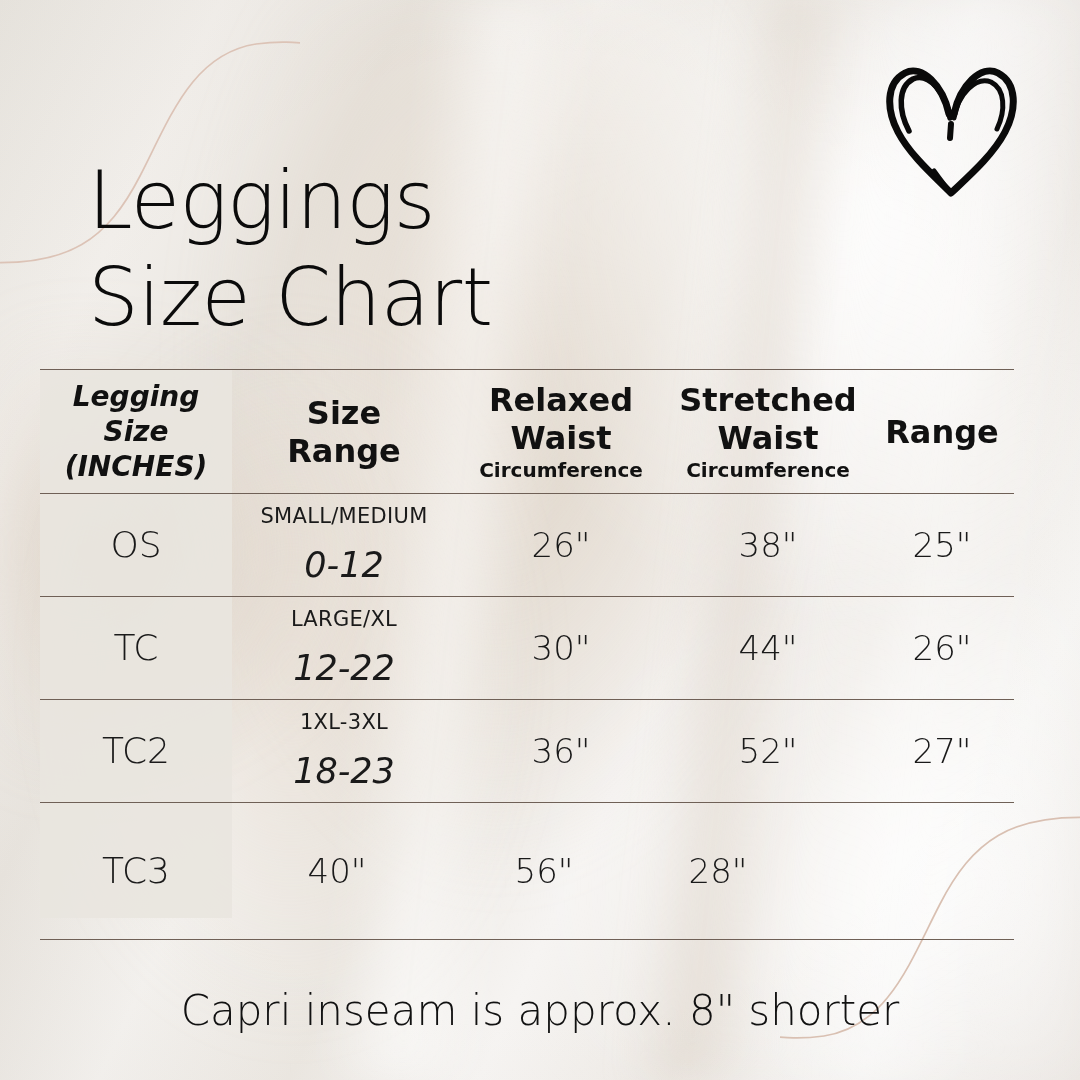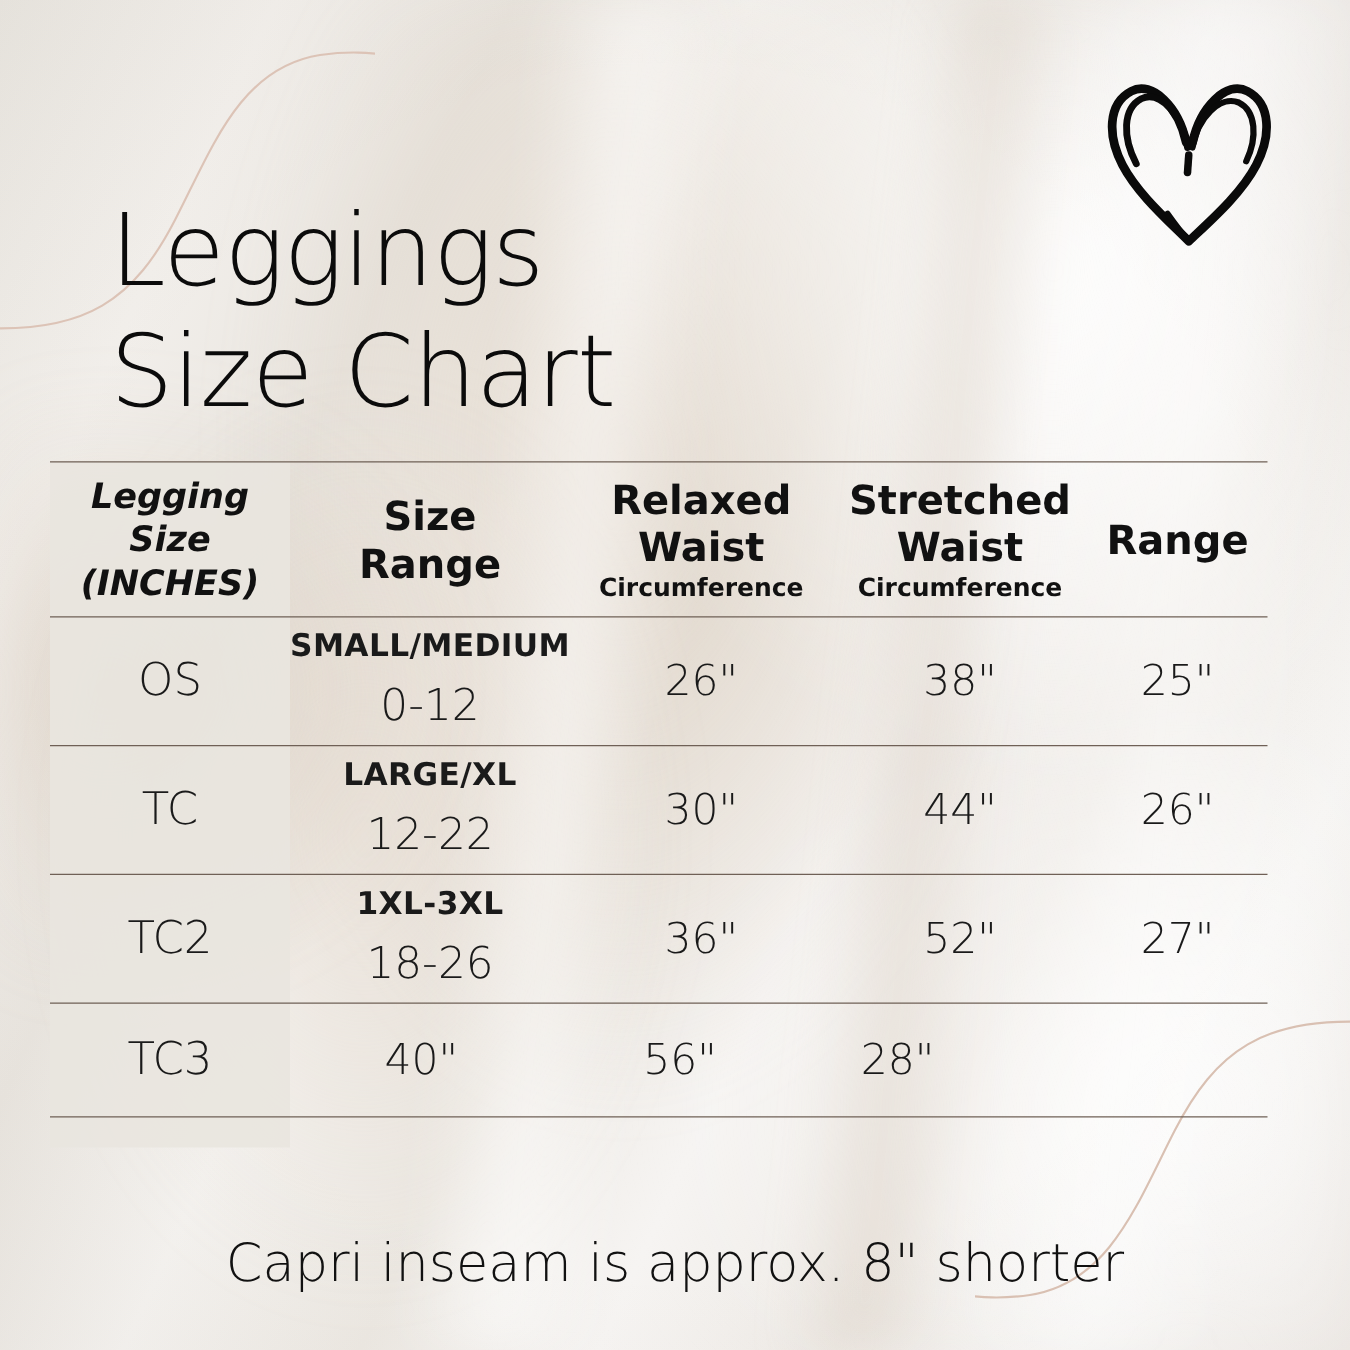--- a/index.html
+++ b/index.html
@@ -157,21 +157,21 @@
     display: flex;
     align-items: center;
     border-top: 1.6px solid #6f6056;
     box-sizing: border-box;
   }
   .row.last {
     border-bottom: 1.6px solid #6f6056;
   }
   .row-head { height: 124px; justify-content: center; }
   .row-body { height: 103px; }
-  .row-body.tall { height: 92px; }
+  .row-body.tall { height: 138px; }
 
   .cell {
     display: flex;
     flex-direction: column;
     align-items: center;
     justify-content: center;
     text-align: center;
     box-sizing: border-box;
     z-index: 2;
   }
@@ -204,32 +204,33 @@
   }
 
   
   .b-size {
     font-weight: 300;
     font-size: 36px;
     line-height: 42px;
     color: #1a1a1a;
   }
   .b-range-label {
-    font-weight: 700;
-    font-size: 25px;
+    font-weight: 400;
+    font-size: 21px;
     line-height: 25px;
     letter-spacing: 0.3px;
     color: #1a1a1a;
   }
   .b-range-val {
     font-weight: 300;
     font-size: 35px;
     line-height: 41px;
     color: #1a1a1a;
     margin-top: 16px;
+    font-style: italic;
   }
   .b-meas {
     font-weight: 300;
     font-size: 34px;
     line-height: 40px;
     color: #1a1a1a;
   }
 
   
   .footnote {
@@ -347,21 +348,21 @@
         <div class="b-meas">26"</div>
       </div>
     </div>
 
     <div class="row row-body">
       <div class="cell c-size">
         <div class="b-size">TC2</div>
       </div>
       <div class="cell c-range">
         <div class="b-range-label">1XL-3XL</div>
-        <div class="b-range-val">18-26</div>
+        <div class="b-range-val">18-23</div>
       </div>
       <div class="cell c-relax">
         <div class="b-meas">36"</div>
       </div>
       <div class="cell c-stretch">
         <div class="b-meas">52"</div>
       </div>
       <div class="cell c-inseam">
         <div class="b-meas">27"</div>
       </div>

